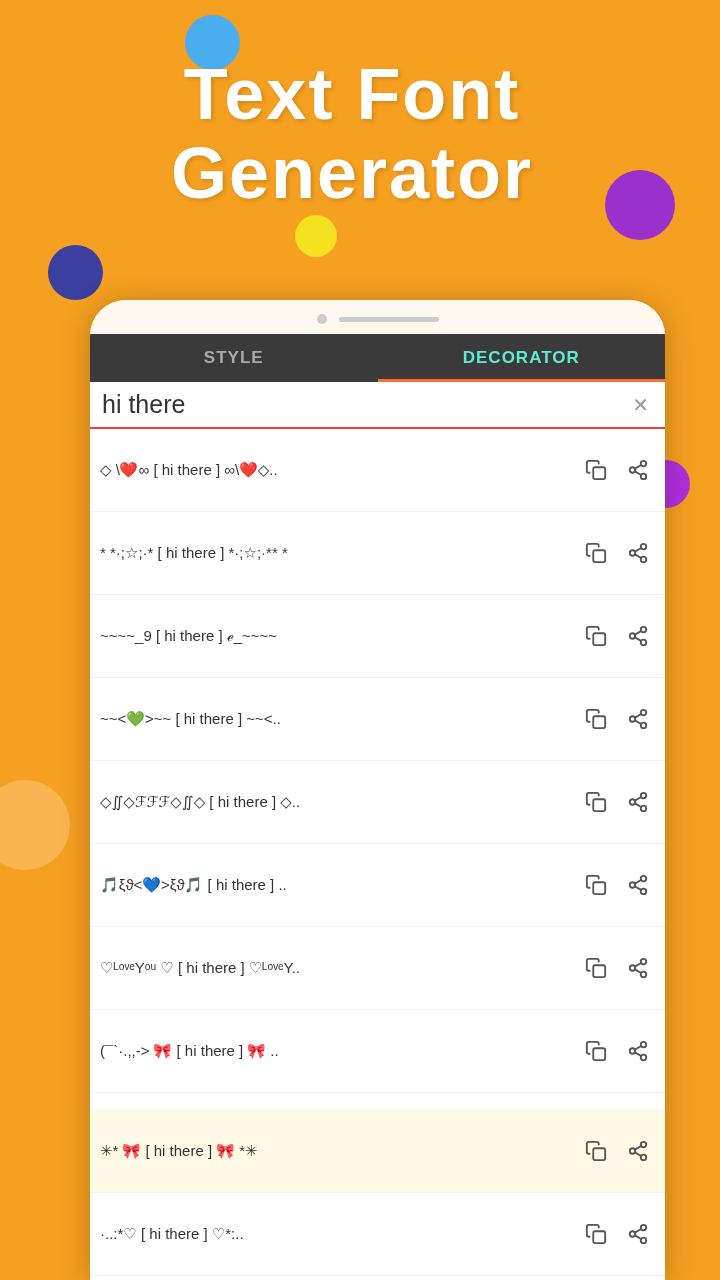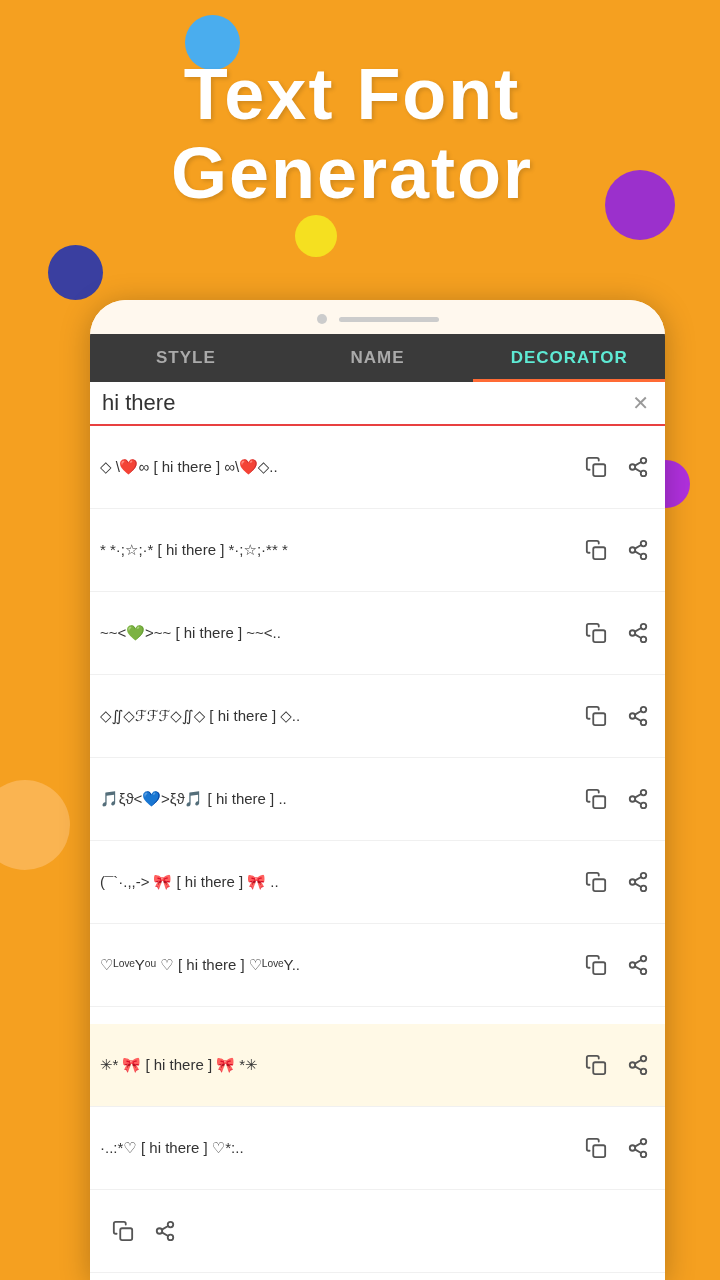--- a/index.html
+++ b/index.html
@@ -137,21 +137,21 @@
     .search-bar {
       display: flex;
       align-items: center;
       padding: 8px 12px;
       border-bottom: 2px solid #E84040;
       background: white;
     }
 
     .search-input {
       flex: 1;
-      font-size: 22px;
+      font-size: 25px;
       border: none;
       outline: none;
       color: #333;
       background: transparent;
     }
 
     .search-clear {
       color: #999;
       font-size: 20px;
       cursor: pointer;
@@ -232,23 +232,20 @@
 
     <div class="phone-notch-area">
       <div class="notch-dot"></div>
       <div class="notch-bar"></div>
     </div>
 
     <div class="tabs-bar">
       <div class="tab">
         <span>STYLE</span>
       </div>
-      <div class="tab">
-        <span>NAME</span>
-      </div>
       <div class="tab active">
         <span>DECORATOR</span>
       </div>
     </div>
 
     <div class="search-bar">
       <input class="search-input" type="text" value="hi there" style="">
       <span class="search-clear">✕</span>
     </div>
 
@@ -287,20 +284,40 @@
       <circle cx="18" cy="5" r="3"></circle>
                 <circle cx="6" cy="12" r="3"></circle>
                 <circle cx="18" cy="19" r="3"></circle>
       <line x1="8.59" y1="13.51" x2="15.42" y2="17.49"></line>
                 <line x1="15.41" y1="6.51" x2="8.59" y2="10.49"></line>
     </svg>
             </div>
           </div>
         </div>
         <div class="result-row">
+          <span class="result-text">~~~~_9 [ hi there ] ℯ_~~~~</span>
+          <div class="result-actions">
+            <div class="action-btn">
+              <svg width="22" height="22" viewBox="0 0 24 24" fill="none" stroke="#555" stroke-width="2" stroke-linecap="round" stroke-linejoin="round">
+      <rect x="9" y="9" width="13" height="13" rx="2"></rect>
+                <path d="M5 15H4a2 2 0 01-2-2V4a2 2 0 012-2h9a2 2 0 012 2v1"></path>
+    </svg>
+            </div>
+            <div class="action-btn">
+              <svg width="22" height="22" viewBox="0 0 24 24" fill="none" stroke="#555" stroke-width="2" stroke-linecap="round" stroke-linejoin="round">
+      <circle cx="18" cy="5" r="3"></circle>
+                <circle cx="6" cy="12" r="3"></circle>
+                <circle cx="18" cy="19" r="3"></circle>
+      <line x1="8.59" y1="13.51" x2="15.42" y2="17.49"></line>
+                <line x1="15.41" y1="6.51" x2="8.59" y2="10.49"></line>
+    </svg>
+            </div>
+          </div>
+        </div>
+        <div class="result-row">
           <span class="result-text">~~&lt;💚&gt;~~ [ hi there ] ~~&lt;..</span>
           <div class="result-actions">
             <div class="action-btn">
               <svg width="22" height="22" viewBox="0 0 24 24" fill="none" stroke="#555" stroke-width="2" stroke-linecap="round" stroke-linejoin="round">
       <rect x="9" y="9" width="13" height="13" rx="2"></rect>
                 <path d="M5 15H4a2 2 0 01-2-2V4a2 2 0 012-2h9a2 2 0 012 2v1"></path>
     </svg>
             </div>
             <div class="action-btn">
               <svg width="22" height="22" viewBox="0 0 24 24" fill="none" stroke="#555" stroke-width="2" stroke-linecap="round" stroke-linejoin="round">
@@ -347,41 +364,41 @@
       <circle cx="18" cy="5" r="3"></circle>
                 <circle cx="6" cy="12" r="3"></circle>
                 <circle cx="18" cy="19" r="3"></circle>
       <line x1="8.59" y1="13.51" x2="15.42" y2="17.49"></line>
                 <line x1="15.41" y1="6.51" x2="8.59" y2="10.49"></line>
     </svg>
             </div>
           </div>
         </div>
         <div class="result-row">
+          <span class="result-text">♡ᴸᵒᵛᵉYᵒᵘ ♡ [ hi there ] ♡ᴸᵒᵛᵉY..</span>
+          <div class="result-actions">
+            <div class="action-btn">
+              <svg width="22" height="22" viewBox="0 0 24 24" fill="none" stroke="#555" stroke-width="2" stroke-linecap="round" stroke-linejoin="round">
+      <rect x="9" y="9" width="13" height="13" rx="2"></rect>
+                <path d="M5 15H4a2 2 0 01-2-2V4a2 2 0 012-2h9a2 2 0 012 2v1"></path>
+    </svg>
+            </div>
+            <div class="action-btn">
+              <svg width="22" height="22" viewBox="0 0 24 24" fill="none" stroke="#555" stroke-width="2" stroke-linecap="round" stroke-linejoin="round">
+      <circle cx="18" cy="5" r="3"></circle>
+                <circle cx="6" cy="12" r="3"></circle>
+                <circle cx="18" cy="19" r="3"></circle>
+      <line x1="8.59" y1="13.51" x2="15.42" y2="17.49"></line>
+                <line x1="15.41" y1="6.51" x2="8.59" y2="10.49"></line>
+    </svg>
+            </div>
+          </div>
+        </div>
+        <div class="result-row">
           <span class="result-text">(¯`·.,,-&gt; 🎀 [ hi there ] 🎀 ..</span>
-          <div class="result-actions">
-            <div class="action-btn">
-              <svg width="22" height="22" viewBox="0 0 24 24" fill="none" stroke="#555" stroke-width="2" stroke-linecap="round" stroke-linejoin="round">
-      <rect x="9" y="9" width="13" height="13" rx="2"></rect>
-                <path d="M5 15H4a2 2 0 01-2-2V4a2 2 0 012-2h9a2 2 0 012 2v1"></path>
-    </svg>
-            </div>
-            <div class="action-btn">
-              <svg width="22" height="22" viewBox="0 0 24 24" fill="none" stroke="#555" stroke-width="2" stroke-linecap="round" stroke-linejoin="round">
-      <circle cx="18" cy="5" r="3"></circle>
-                <circle cx="6" cy="12" r="3"></circle>
-                <circle cx="18" cy="19" r="3"></circle>
-      <line x1="8.59" y1="13.51" x2="15.42" y2="17.49"></line>
-                <line x1="15.41" y1="6.51" x2="8.59" y2="10.49"></line>
-    </svg>
-            </div>
-          </div>
-        </div>
-        <div class="result-row">
-          <span class="result-text">♡ᴸᵒᵛᵉYᵒᵘ ♡ [ hi there ] ♡ᴸᵒᵛᵉY..</span>
           <div class="result-actions">
             <div class="action-btn">
               <svg width="22" height="22" viewBox="0 0 24 24" fill="none" stroke="#555" stroke-width="2" stroke-linecap="round" stroke-linejoin="round">
       <rect x="9" y="9" width="13" height="13" rx="2"></rect>
                 <path d="M5 15H4a2 2 0 01-2-2V4a2 2 0 012-2h9a2 2 0 012 2v1"></path>
     </svg>
             </div>
             <div class="action-btn">
               <svg width="22" height="22" viewBox="0 0 24 24" fill="none" stroke="#555" stroke-width="2" stroke-linecap="round" stroke-linejoin="round">
       <circle cx="18" cy="5" r="3"></circle>

